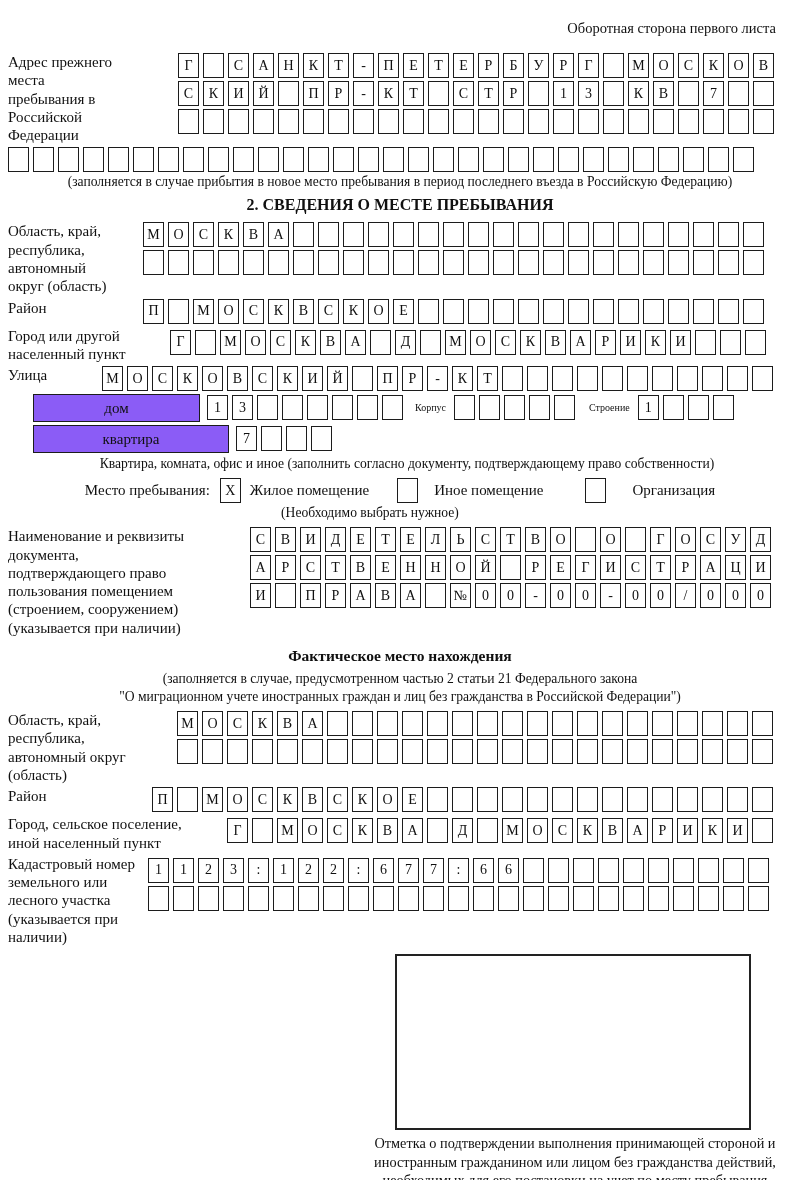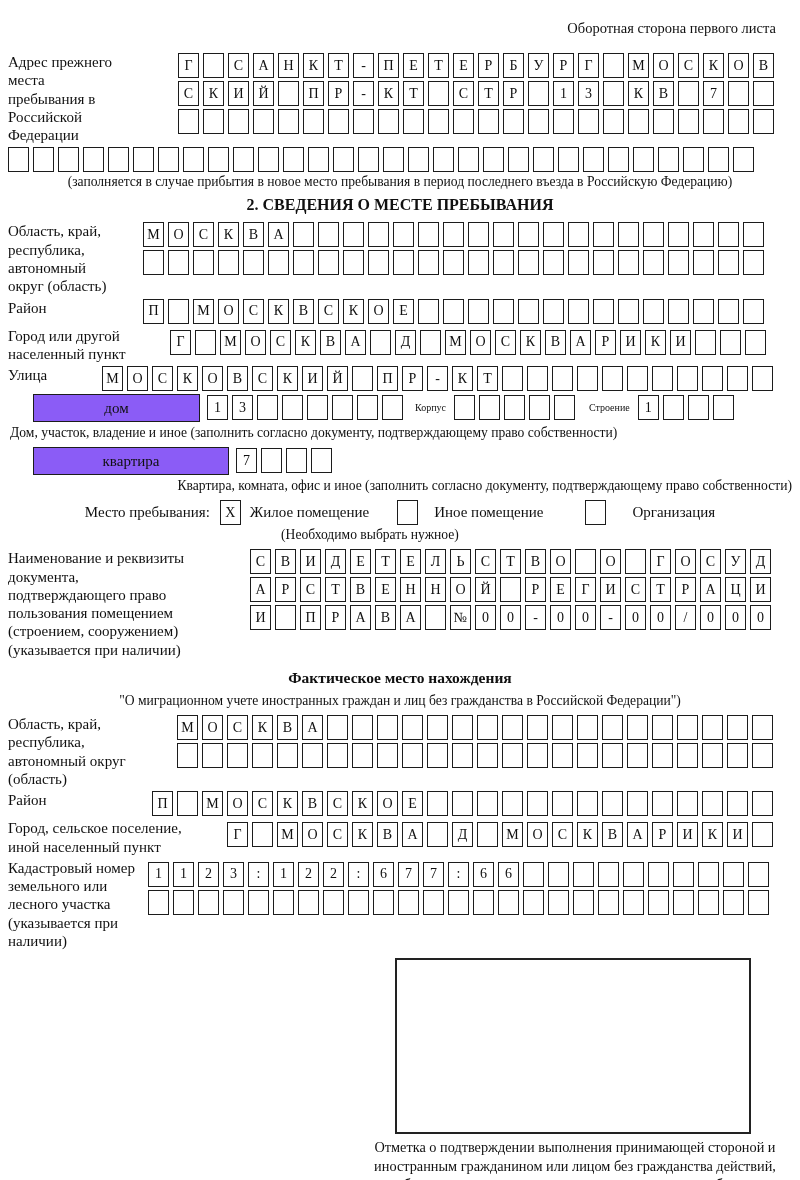--- a/index.html
+++ b/index.html
@@ -331,32 +331,31 @@
         <span class="cell"></span>
       </div>
     <div class="inlbl" style="margin:0 8px 0 14px;">Строение</div>
     <div class="cellrow" style="margin-top:1px;">
         <span class="cell">1</span>
         <span class="cell"></span>
         <span class="cell"></span>
         <span class="cell"></span>
       </div>
   </div>
-  <div class="note" style="text-align:left;margin-left:2px;">Дом, участок, владение и иное (заполнить согласно документу, подтверждающему право собственности)</div>
 
   <div class="row mt2">
     <div class="labelbox" style="width:196px;margin-left:25px;margin-right:7px;">квартира</div>
     <div class="cellrow" style="margin-top:1px;">
         <span class="cell">7</span>
         <span class="cell"></span>
         <span class="cell"></span>
         <span class="cell"></span>
       </div>
   </div>
-  <div class="note" style="text-align:right;margin-left:14px;">Квартира, комната, офис и иное (заполнить согласно документу, подтверждающему право собственности)</div>
+  <div class="note" style="text-align:center;margin-left:14px;">Квартира, комната, офис и иное (заполнить согласно документу, подтверждающему право собственности)</div>
 
   <div class="chk-row">
     <span>Место пребывания:</span>
     <span class="chk-opt" style="margin-left:10px;">
       <span class="cellrow">
           <span class="cell">X</span>
         </span>
       <span style="margin-left:9px;">Жилое помещение</span>
     </span>
     <span class="chk-opt" style="margin-left:28px;">
@@ -443,20 +442,21 @@
           <span class="cell">0</span>
           <span class="cell">/</span>
           <span class="cell">0</span>
           <span class="cell">0</span>
           <span class="cell">0</span>
         </div>
     </div>
   </div>
 
   <div class="h3">Фактическое место нахождения</div>
+  <div class="note" style="margin-bottom:0;">(заполняется в случае, предусмотренном частью 2 статьи 21 Федерального закона</div>
   <div class="note">"О миграционном учете иностранных граждан и лиц без гражданства в Российской Федерации")</div>
 
   <div class="row">
     <div class="lbl" style="width:128px;margin-right:41px;">Область, край, республика, автономный округ (область)</div>
     <div class="cellcol">
       <div class="cellrow">
           <span class="cell">М</span>
           <span class="cell">О</span>
           <span class="cell">С</span>
           <span class="cell">К</span>

